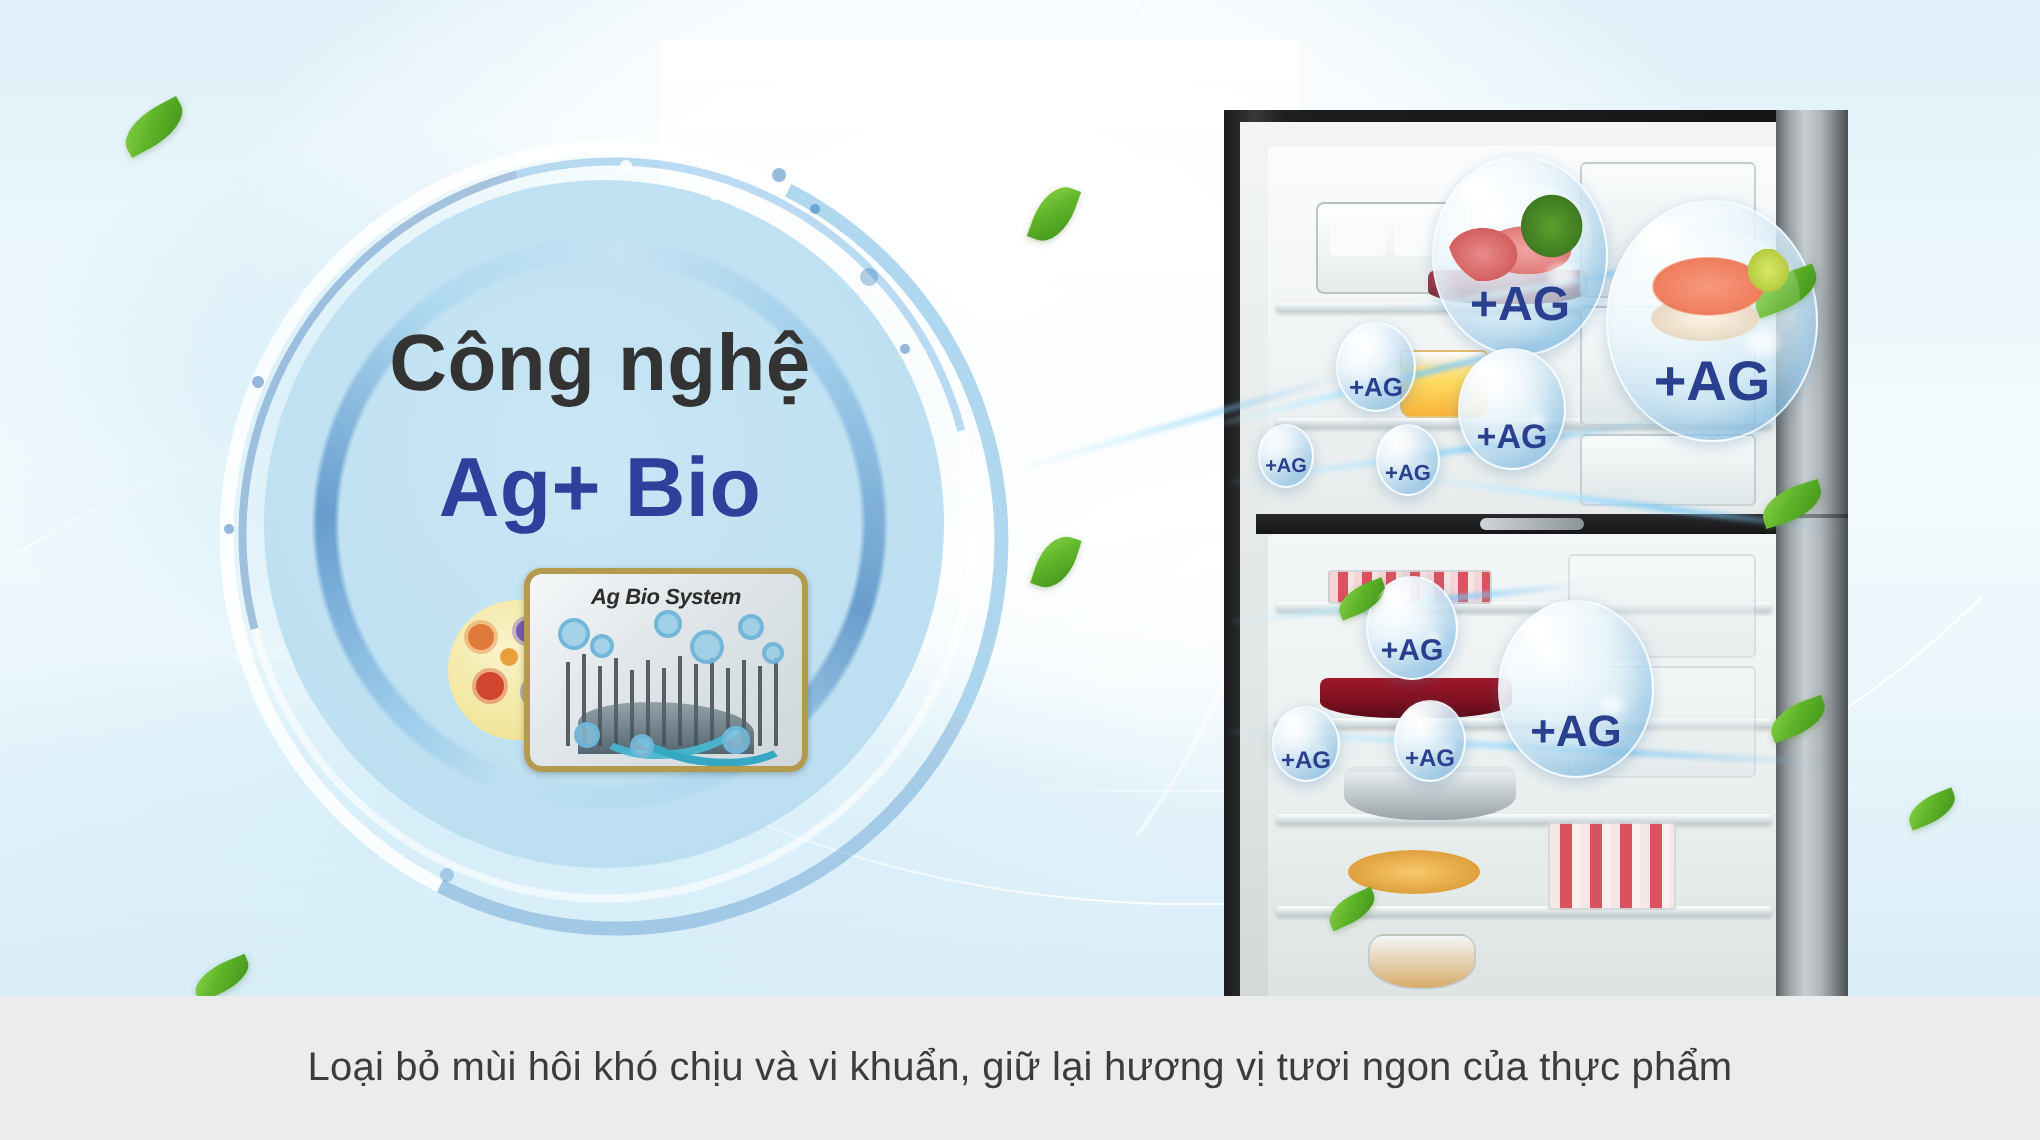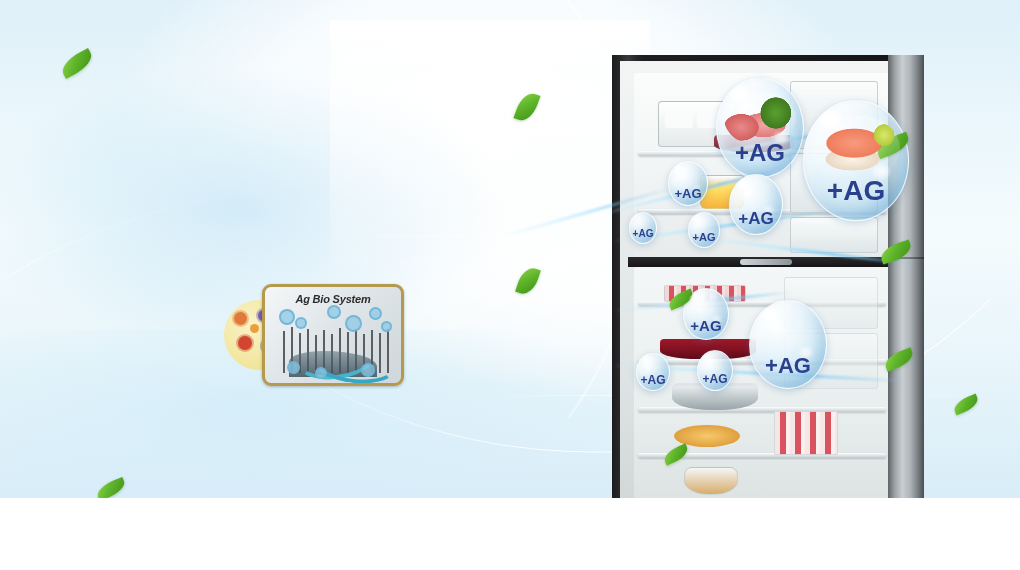--- a/index.html
+++ b/index.html
@@ -154,20 +154,39 @@
     <div class="sweep c"></div>
     <div class="sweep d"></div>
     <div class="haze h1"></div>
     <div class="haze h2"></div>
     <div class="haze h3"></div>
     <div class="haze h4"></div>
     <div class="hline" style="left:430px;top:300px;width:560px;"></div>
     <div class="hline" style="left:470px;top:395px;width:520px;"></div>
     <div class="hline" style="left:300px;top:236px;width:420px;opacity:.7;"></div>
 
+    <div class="ringwrap">
+      <div class="disc"></div>
+      <div class="ring"></div>
+      <div class="ring2"></div>
+      <div class="ring3"></div>
+
+      <div class="splash" style="left:286px;top:22px;width:7px;height:7px;"></div>
+      <div class="splash" style="left:305px;top:40px;width:5px;height:5px;"></div>
+      <div class="splash" style="left:330px;top:72px;width:9px;height:9px;opacity:.7;"></div>
+      <div class="splash" style="left:350px;top:110px;width:5px;height:5px;"></div>
+      <div class="splash" style="left:26px;top:126px;width:6px;height:6px;"></div>
+      <div class="splash" style="left:12px;top:200px;width:5px;height:5px;"></div>
+      <div class="splash" style="left:120px;top:372px;width:7px;height:7px;opacity:.6;"></div>
+      <div class="droplet" style="left:210px;top:18px;width:6px;height:6px;"></div>
+      <div class="droplet" style="left:255px;top:34px;width:4px;height:4px;"></div>
+
+      <div class="title-main">Công nghệ</div>
+      <div class="title-sub">Ag+ Bio</div>
+    </div>
 
     <div class="badge">
       <div class="germs">
         <div class="germ" style="left:10px;top:12px;width:13px;height:13px;background:#e07a3a;box-shadow:0 0 0 2px rgba(224,122,58,.4);"></div>
         <div class="germ" style="left:34px;top:10px;width:11px;height:11px;background:#7a5ab5;box-shadow:0 0 0 2px rgba(122,90,181,.4);"></div>
         <div class="germ" style="left:14px;top:36px;width:14px;height:14px;background:#d2452f;box-shadow:0 0 0 2px rgba(210,69,47,.4);"></div>
         <div class="germ" style="left:38px;top:40px;width:12px;height:12px;background:#5b4fa8;box-shadow:0 0 0 2px rgba(91,79,168,.4);"></div>
         <div class="germ" style="left:26px;top:24px;width:9px;height:9px;background:#e8a13a;"></div>
       </div>
 
@@ -325,14 +344,17 @@
         <div class="leaf" style="left: 876px; top: 137px; width: 34px; height: 17px; transform: rotate(-20deg);"></div>
         <div class="leaf" style="left: 880px; top: 244px; width: 32px; height: 16px; transform: rotate(-18deg);"></div>
         <div class="leaf" style="left: 884px; top: 352px; width: 30px; height: 15px; transform: rotate(-20deg);"></div>
         <div class="leaf" style="left: 953px; top: 398px; width: 26px; height: 13px; transform: rotate(-22deg);"></div>
         <div class="leaf" style="left: 668px; top: 293px; width: 26px; height: 13px; transform: rotate(-22deg);"></div>
         <div class="leaf" style="left: 663px; top: 448px; width: 26px; height: 13px; transform: rotate(-24deg);"></div>
         <div class="leaf" style="left: 96px; top: 482px; width: 30px; height: 14px; transform: rotate(-22deg);"></div>
       </div>
   </div>
 
+  <div class="caption">
+    <span>Loại bỏ mùi hôi khó chịu và vi khuẩn, giữ lại hương vị tươi ngon của thực phẩm</span>
+  </div>
 
 </div>
 
 </body></html>

